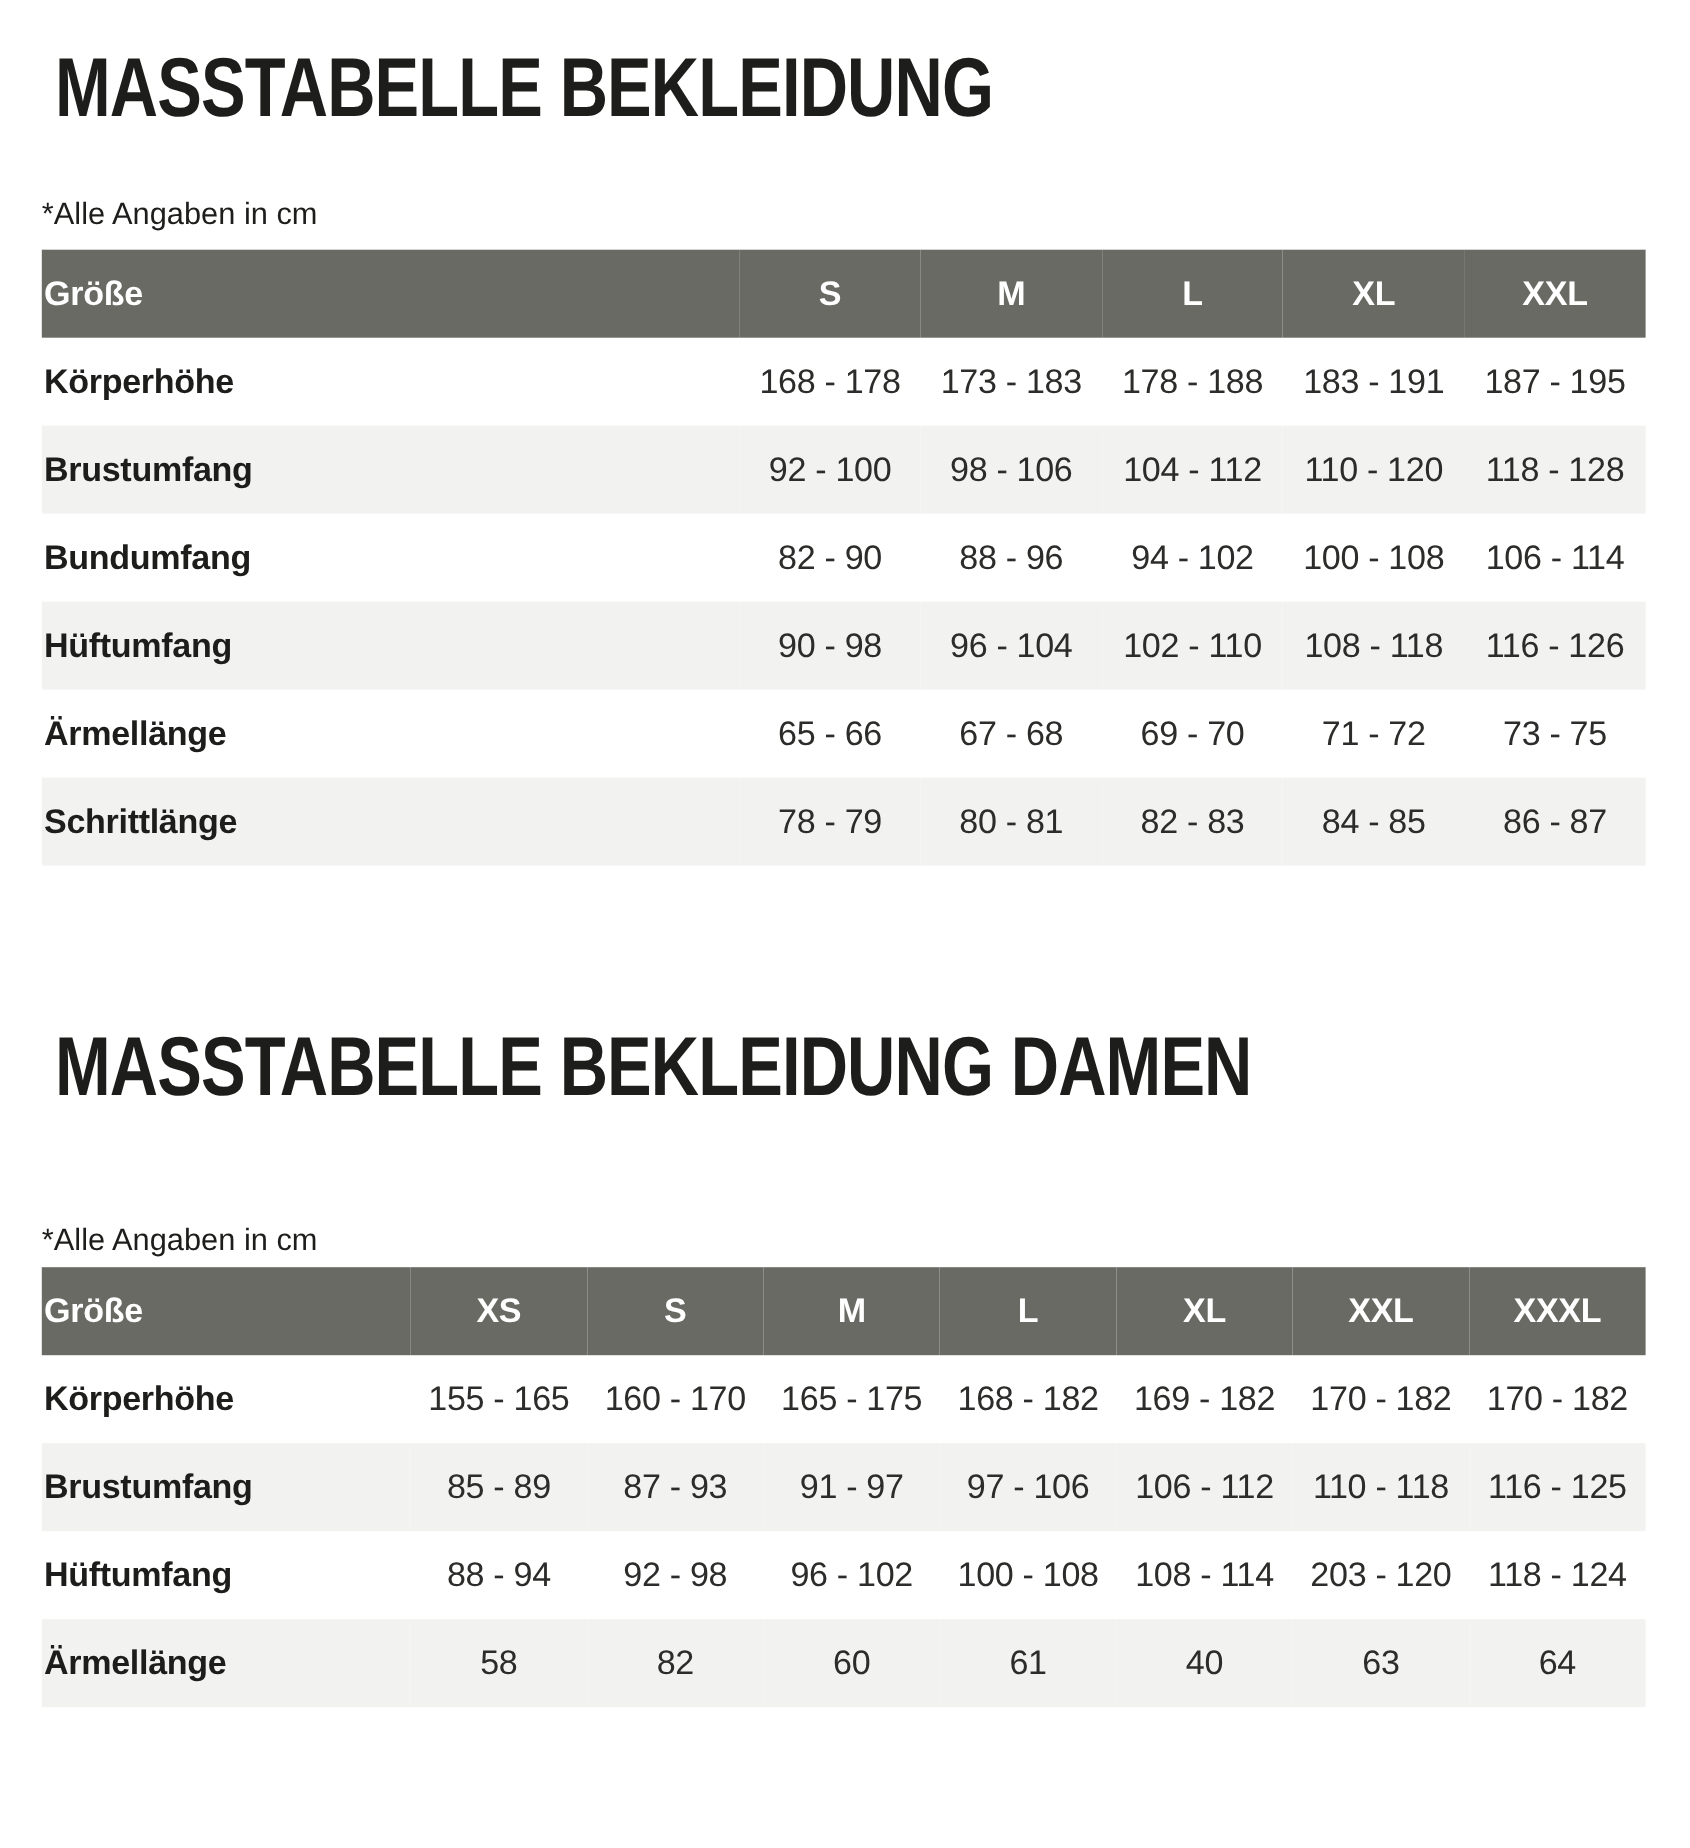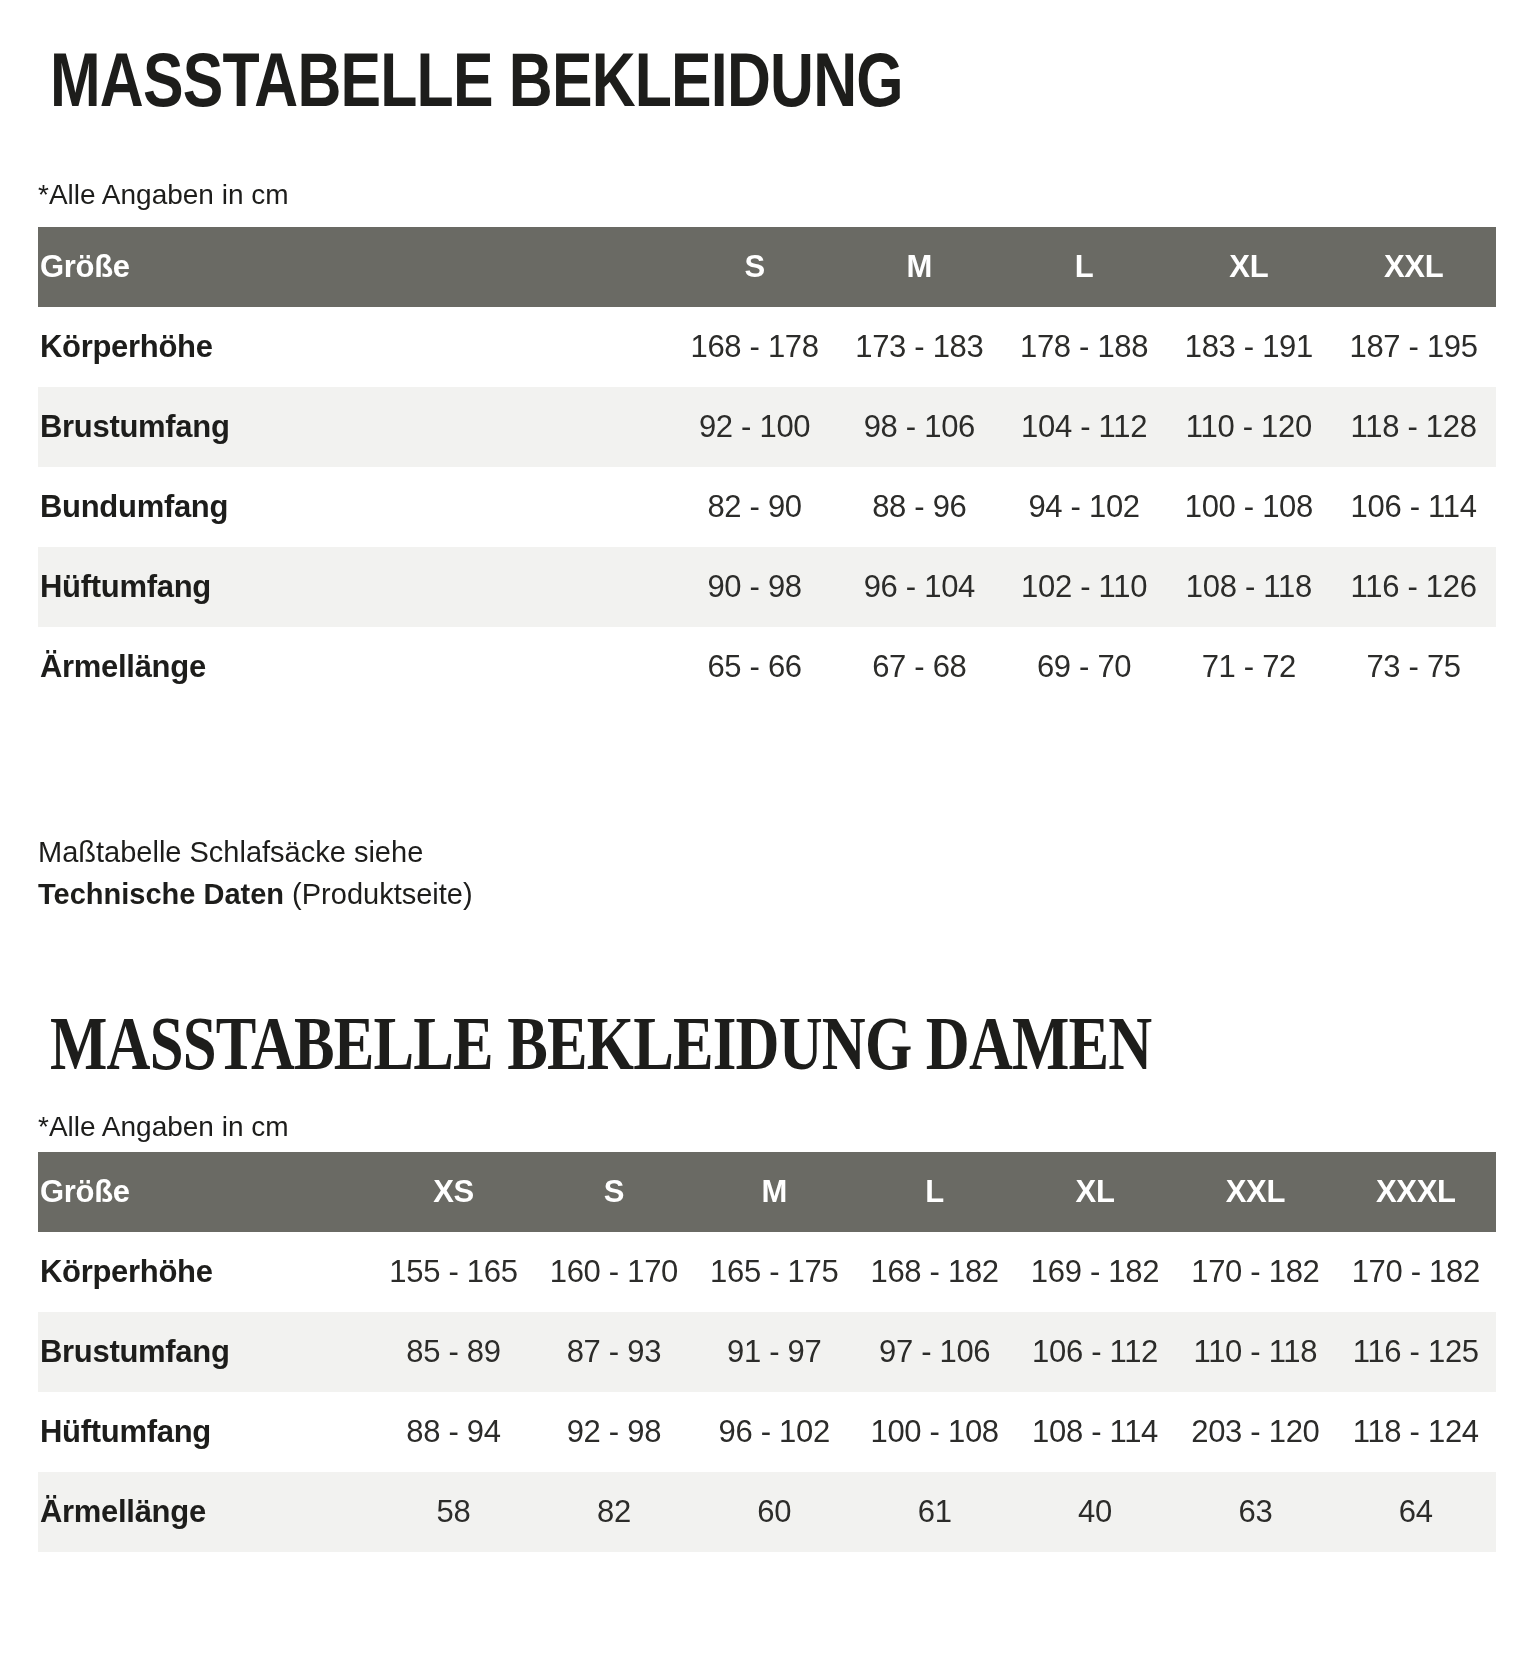--- a/index.html
+++ b/index.html
@@ -28,21 +28,21 @@
     letter-spacing: -1px;
     color: var(--heading-text, #1d1d1b);
     white-space: nowrap;
   }
   .big-title .condense {
     display: inline-block;
     transform: scaleX(0.8);
     transform-origin: left center;
   }
   #title-men { top: 30px; }
-  #title-women { top: 993px; font-family: Liberation Serif, serif; }
+  #title-women { top: 920px; }
 
   .units-note {
     position: absolute;
     left: 38px;
     font-size: 28px;
     line-height: 30px;
     color: var(--heading-text, #1d1d1b);
   }
   #note-men { top: 180px; }
   #note-women { top: 1112px; }
@@ -163,24 +163,31 @@
         <td>116 - 126</td>
       </tr>
       <tr>
         <th class="label-col">Ärmellänge</th>
         <td>65 - 66</td>
         <td>67 - 68</td>
         <td>69 - 70</td>
         <td>71 - 72</td>
         <td>73 - 75</td>
       </tr>
+      <tr>
+        <th class="label-col">Schrittlänge</th>
+        <td>78 - 79</td>
+        <td>80 - 81</td>
+        <td>82 - 83</td>
+        <td>84 - 85</td>
+        <td>86 - 87</td>
+      </tr>
     </tbody>
   </table>
 
-  <p class="footnote"><span>Maßtabelle Schlafsäcke siehe</span><br><strong>Technische Daten</strong><span> (Produktseite)</span></p>
 
   <h1 class="big-title" id="title-women"><span class="condense">MASSTABELLE BEKLEIDUNG DAMEN</span></h1>
 
   <div class="units-note" id="note-women">*Alle Angaben in cm</div>
 
   <table class="size-table" id="table-women">
     <colgroup>
       <col style="width:23%">
       <col style="width:11%">
         <col style="width:11%">

